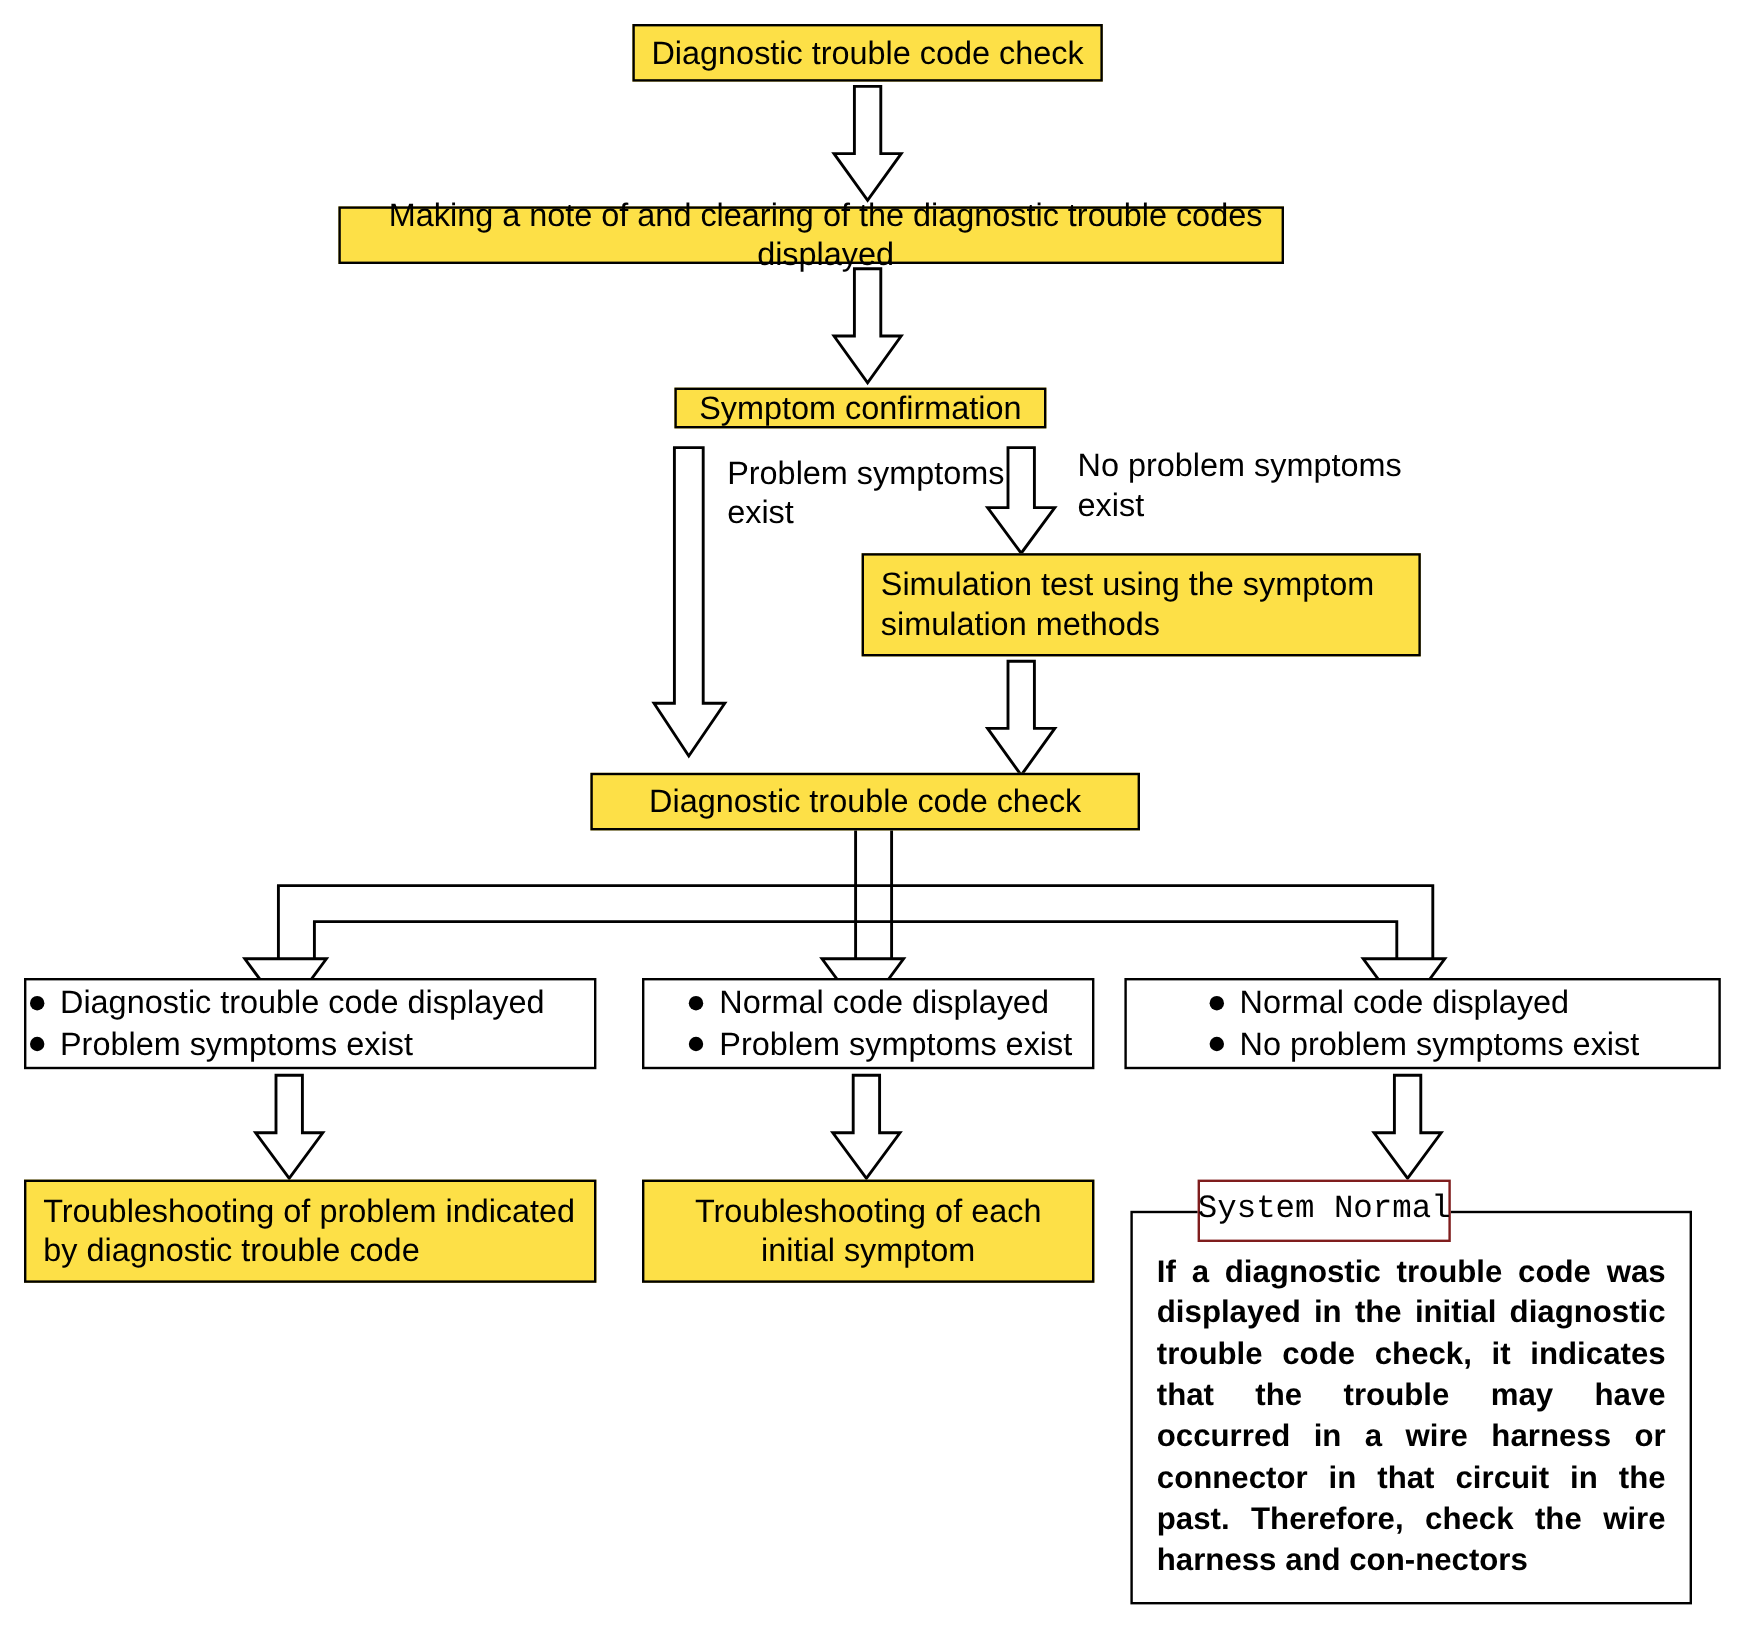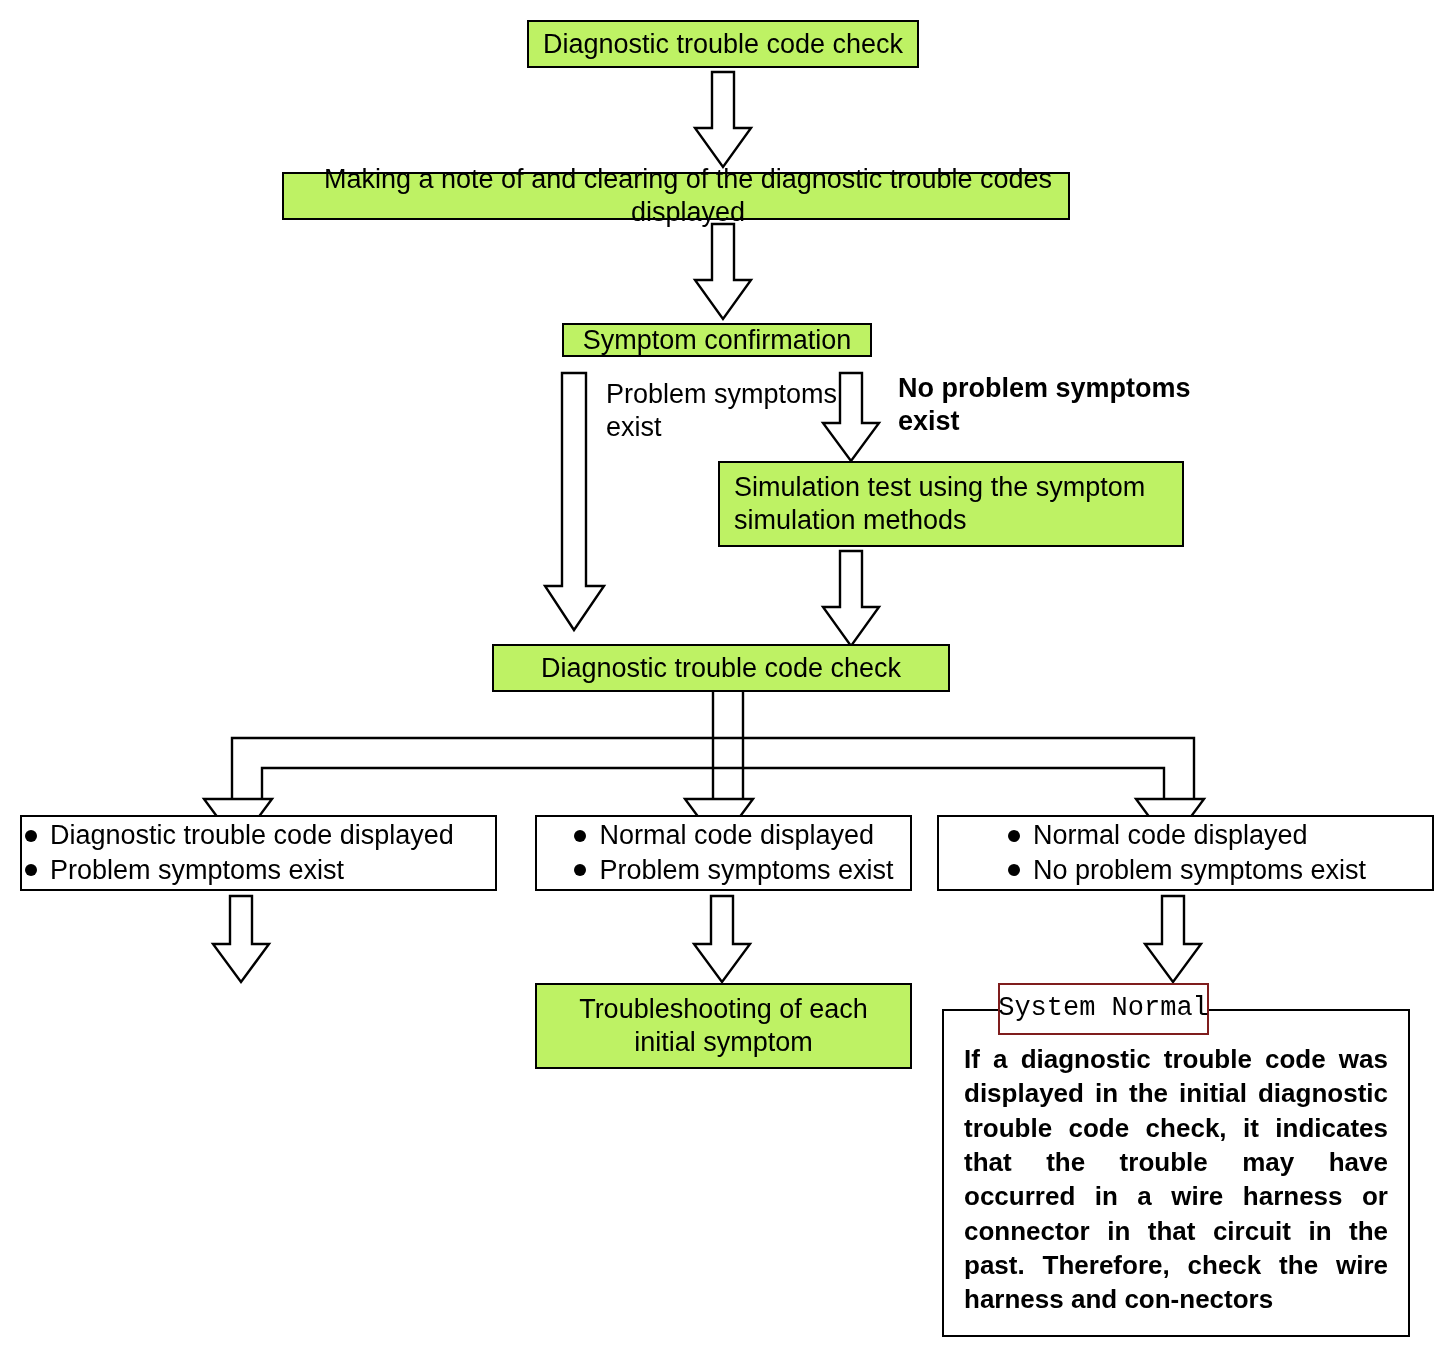--- a/index.html
+++ b/index.html
@@ -16,21 +16,21 @@
     position: relative;
     width: 1456px;
     height: 1360px;
     background: #ffffff;
     overflow: hidden;
   }
   .box {
     position: absolute;
     box-sizing: border-box;
     border: 2px solid #000000;
-    background: #bef264;
+    background: #fde047;
     display: flex;
     flex-direction: column;
     justify-content: center;
   }
   .box .txt {
     display: block;
     font-size: 27px;
     line-height: 1.22;
     white-space: pre-line;
   }
@@ -154,21 +154,21 @@
 
   <div class="label" style="left:606px; top:378px; width:260px;">Problem symptoms
 exist</div>
 
   <div class="arrow" style="left:822px; top:371px;">
     <svg width="58" height="92" viewBox="0 0 58 92">
       <polygon points="18,2 40,2 40,52 57,52 29,90 1,52 18,52" fill="#ffffff" stroke="#000000" stroke-width="2.4"></polygon>
     </svg>
   </div>
 
-  <div class="label" style="left:898px; top:372px; width:300px;font-weight:bold;">No problem symptoms
+  <div class="label" style="left:898px; top:372px; width:300px;">No problem symptoms
 exist</div>
 
   <div class="box pad-l" style="left:718px; top:461px; width:466px; height:86px;">
     <span class="txt">Simulation test using the symptom
 simulation methods</span>
   </div>
 
   <div class="arrow" style="left:822px; top:549px;">
     <svg width="58" height="100" viewBox="0 0 58 100">
       <polygon points="18,2 40,2 40,58 57,58 29,97 1,58 18,58" fill="#ffffff" stroke="#000000" stroke-width="2.4"></polygon>
@@ -237,20 +237,24 @@
     <svg width="58" height="90" viewBox="0 0 58 90">
       <polygon points="18,2 40,2 40,50 57,50 29,88 1,50 18,50" fill="#ffffff" stroke="#000000" stroke-width="2.4"></polygon>
     </svg>
   </div>
   <div class="arrow" style="left:1144px; top:894px;">
     <svg width="58" height="90" viewBox="0 0 58 90">
       <polygon points="18,2 40,2 40,50 57,50 29,88 1,50 18,50" fill="#ffffff" stroke="#000000" stroke-width="2.4"></polygon>
     </svg>
   </div>
 
+  <div class="box pad-l" style="left:20px; top:983px; width:477px; height:86px;">
+    <span class="txt">Troubleshooting of problem indicated
+by diagnostic trouble code</span>
+  </div>
 
   <div class="box center" style="left:535px; top:983px; width:377px; height:86px;">
     <span class="txt">Troubleshooting of each
 initial symptom</span>
   </div>
 
   <div class="note-box" style="left:942px; top:1009px; width:468px; height:328px;"></div>
 
   <div class="caption-box" style="left:998px; top:983px; width:211px; height:52px;">
     <span class="txt">System Normal</span>

